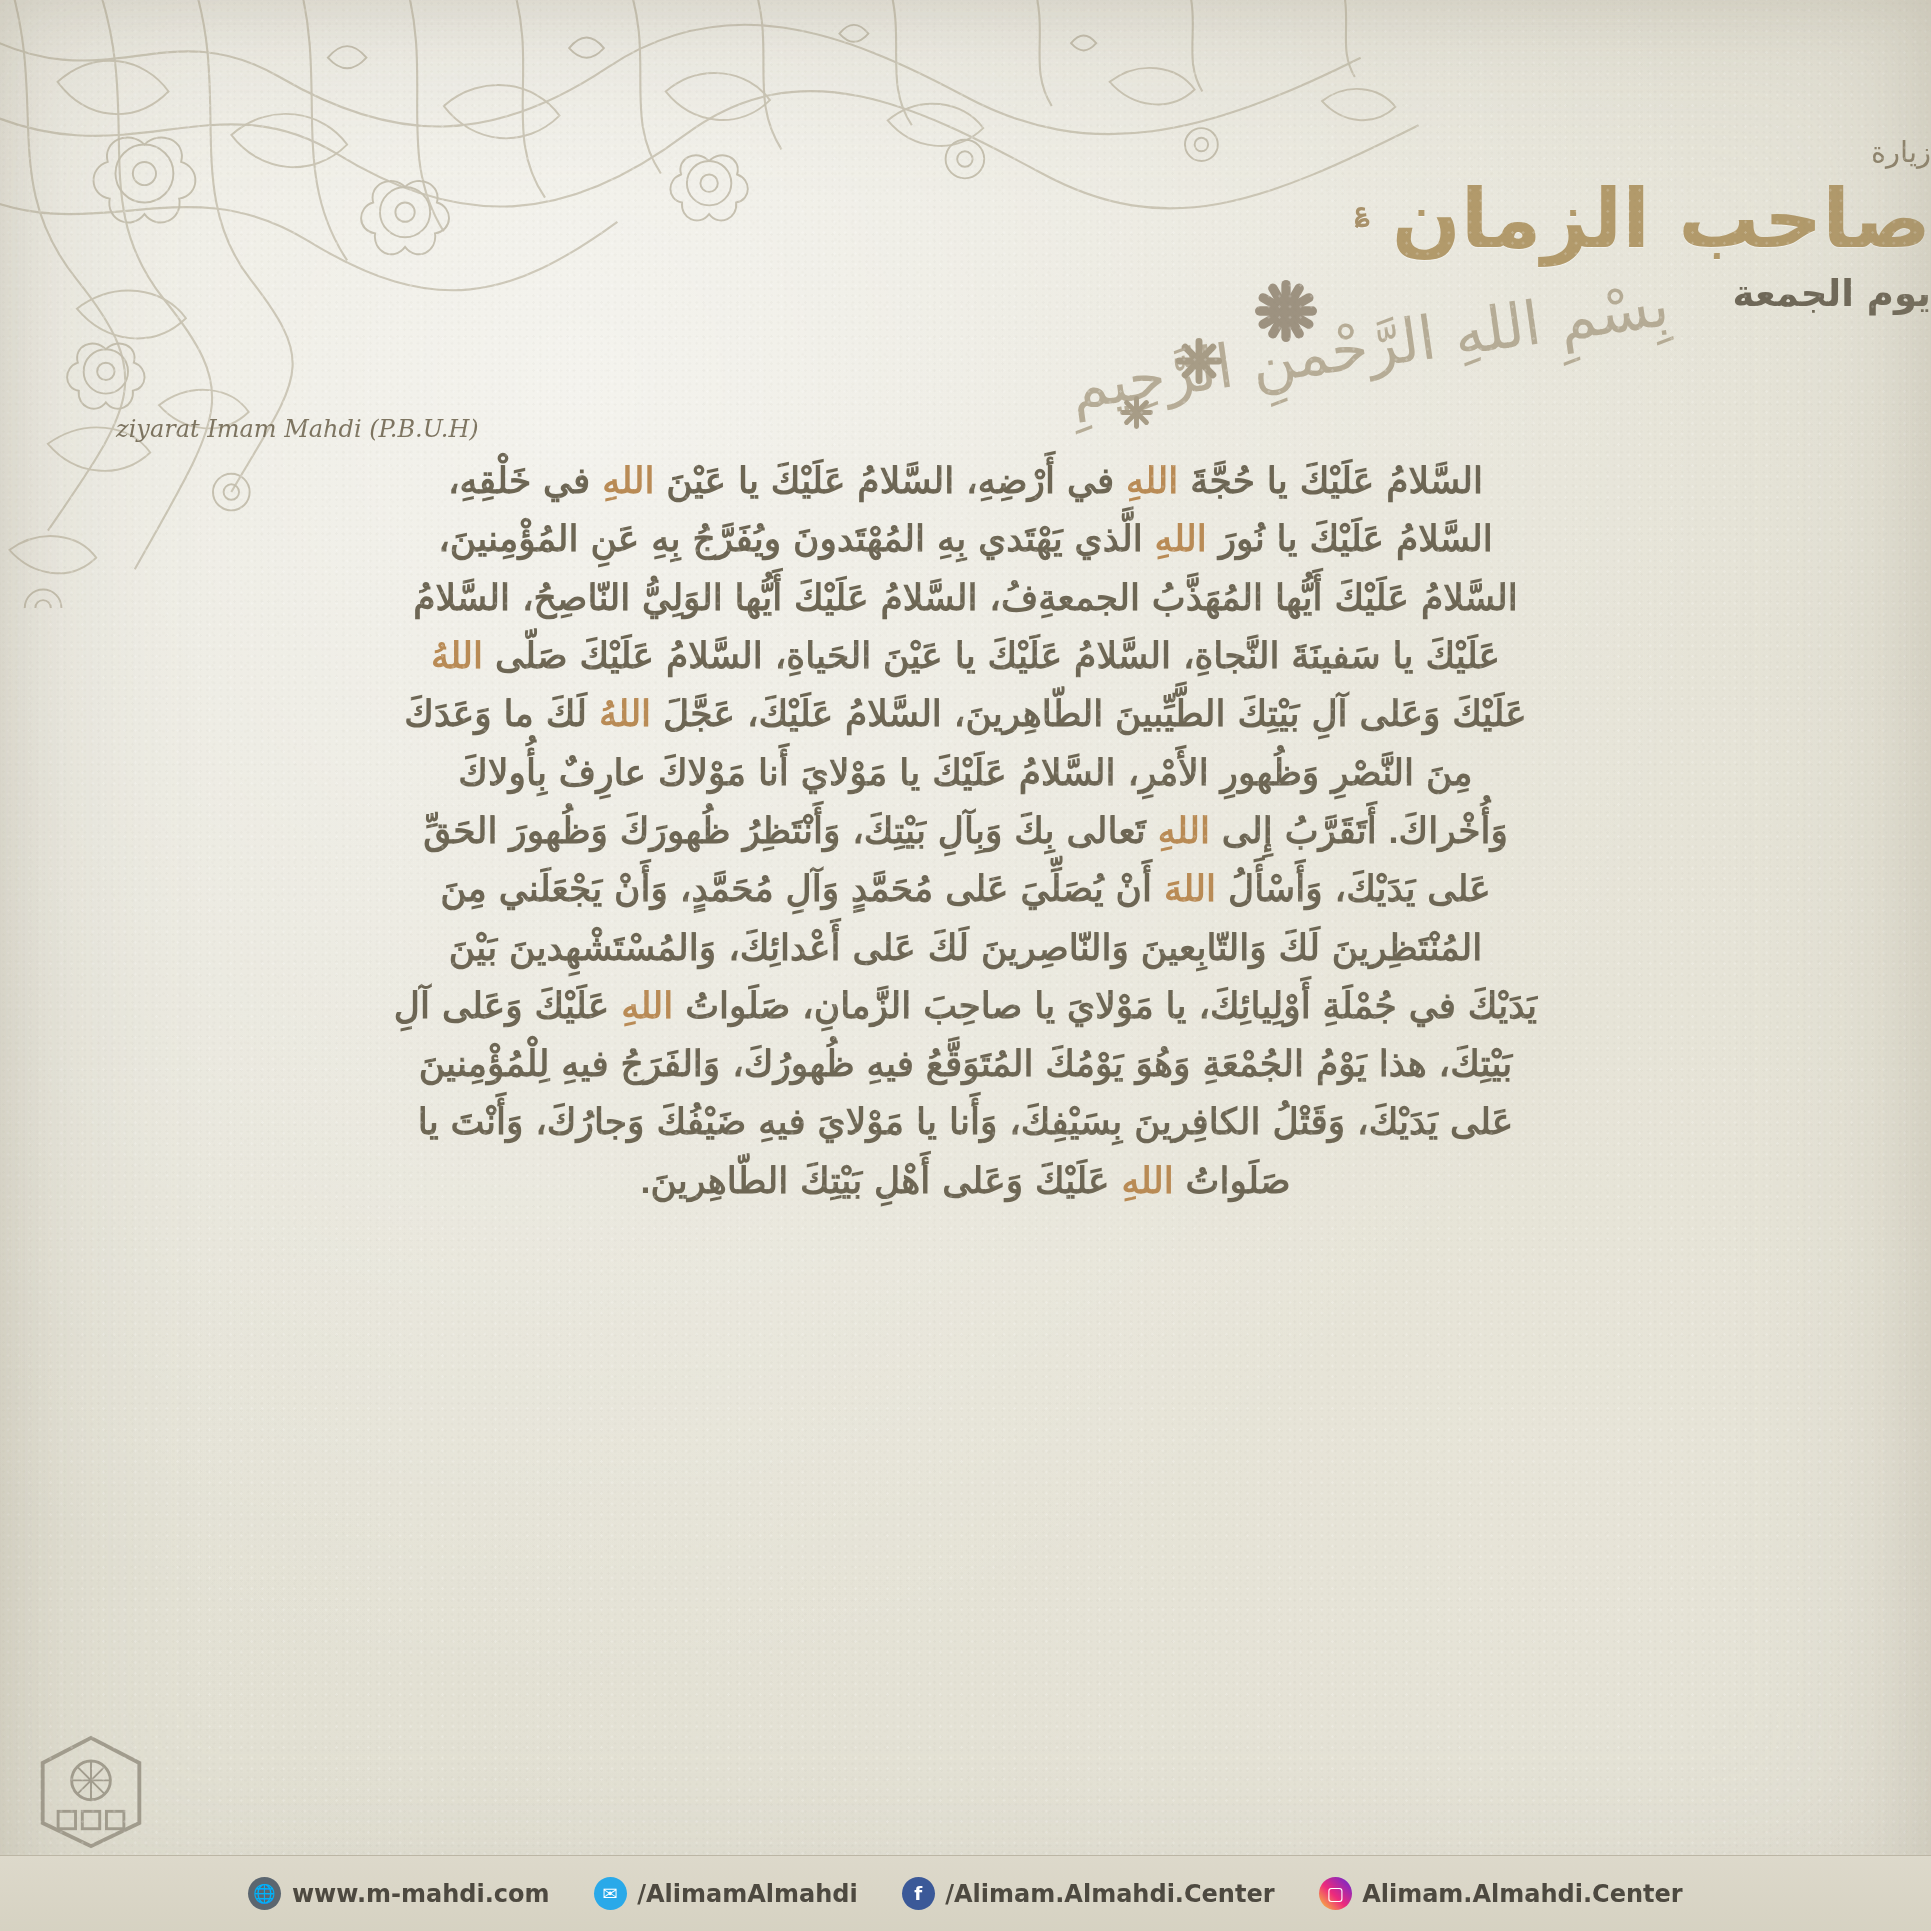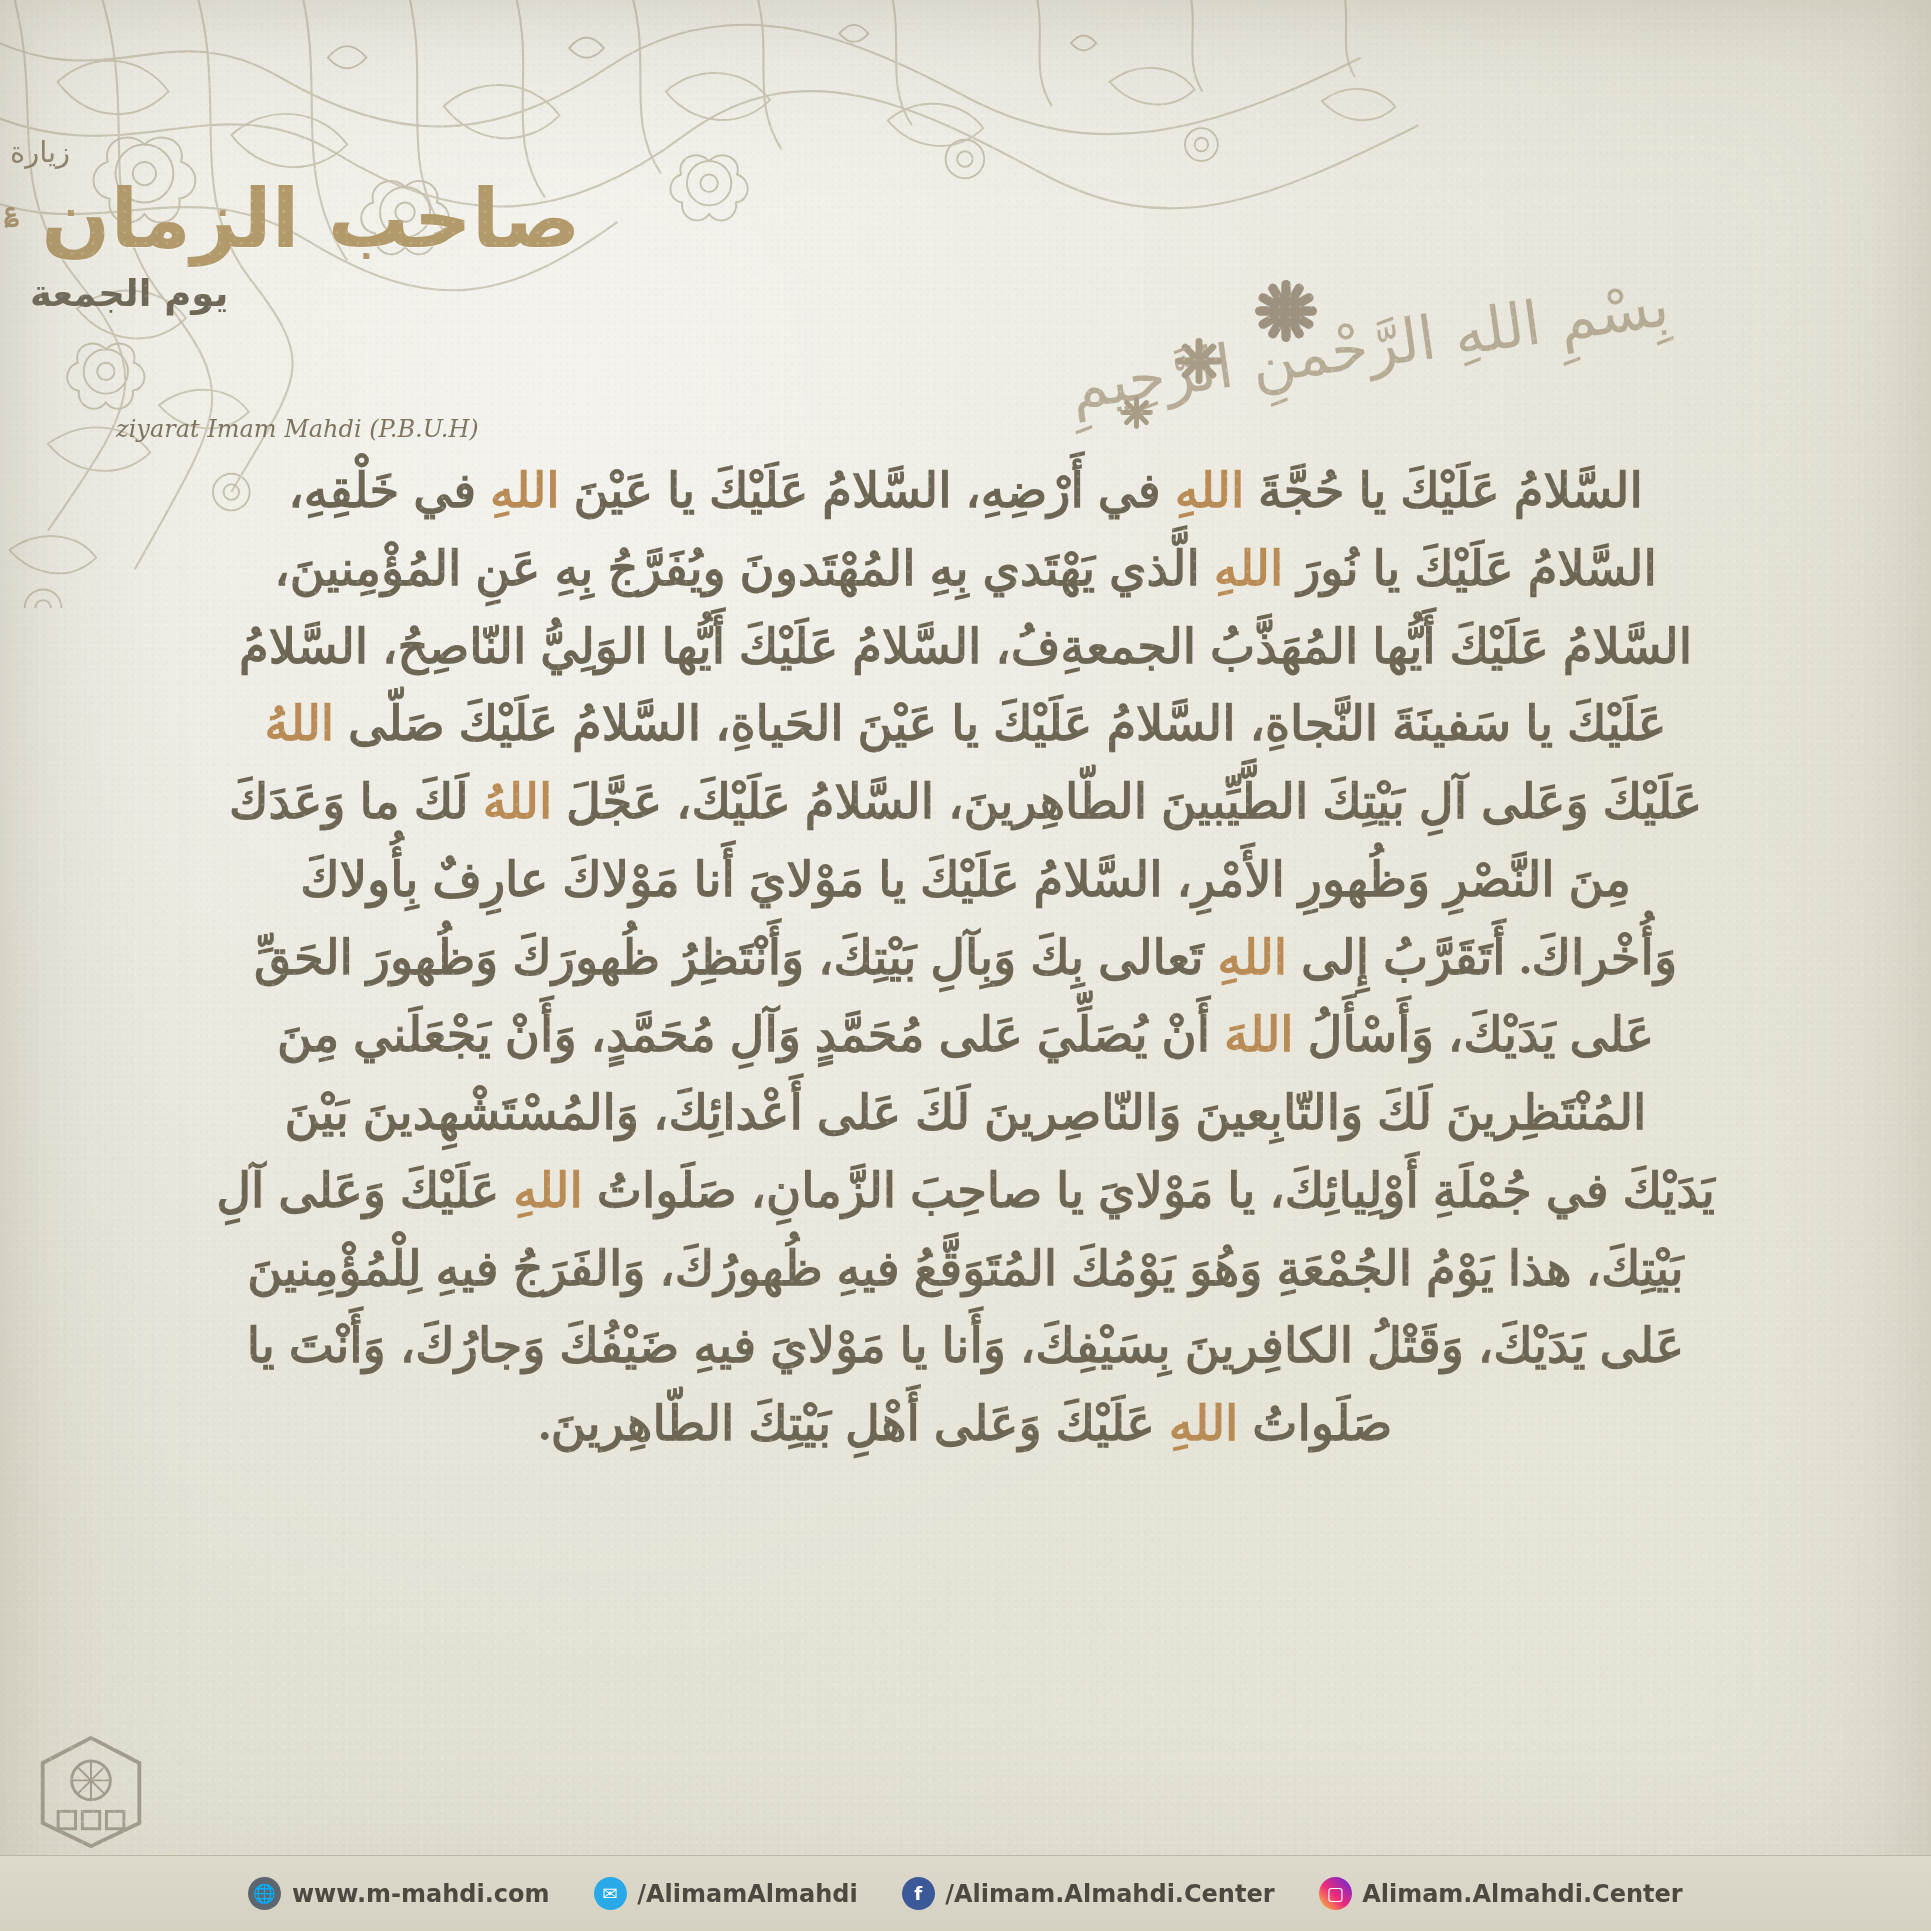--- a/index.html
+++ b/index.html
@@ -47,23 +47,23 @@
     height: 618px;
     opacity: .62;
     pointer-events: none;
   }
   .corner-art svg { width: 100%; height: 100%; display: block; }
 
   
   .header {
     position: absolute;
     top: 135px;
-    left: 10px;
+    left: 0;
     right: 0;
-    text-align: left;
+    text-align: right;
   }
   .kicker {
     font-size: 29px;
     color: #8e836c;
     letter-spacing: 1px;
     font-family: "DejaVu Sans", sans-serif;
     margin-bottom: 5.8px;
   }
   .main-title {
     font-size: 81px;
@@ -126,22 +126,22 @@
   .rosette svg { display: block; }
 
   
   .body-text {
     position: absolute;
     top: 452px;
     left: 75px;
     right: 75px;
     text-align: justify;
     text-align-last: center;
-    font-family: Liberation Serif, serif;
-    font-size: 48px;
+    font-family: Liberation Sans, sans-serif;
+    font-size: 36px;
     line-height: 1.62;
     color: #6d6654;
     font-weight: bold;
     word-spacing: 1.9px;
   }
   .body-text .allah { color: #b98b55; }
   .body-text .ln { display: block; white-space: nowrap; }
   .body-text .ln.last { }
 
   

